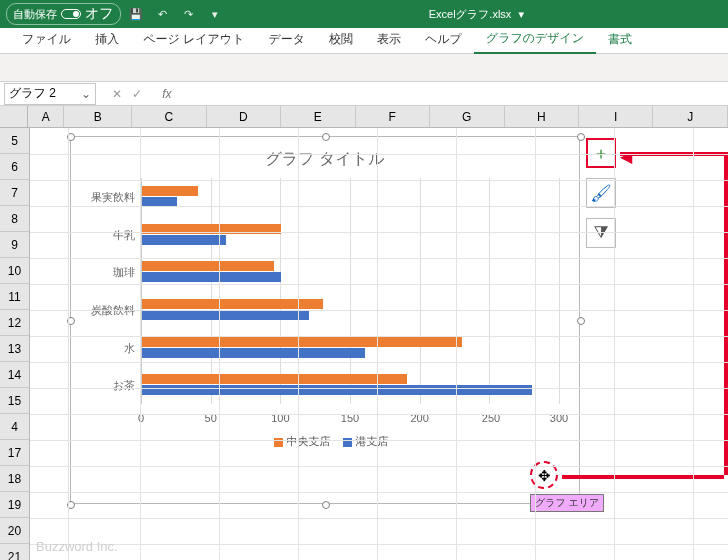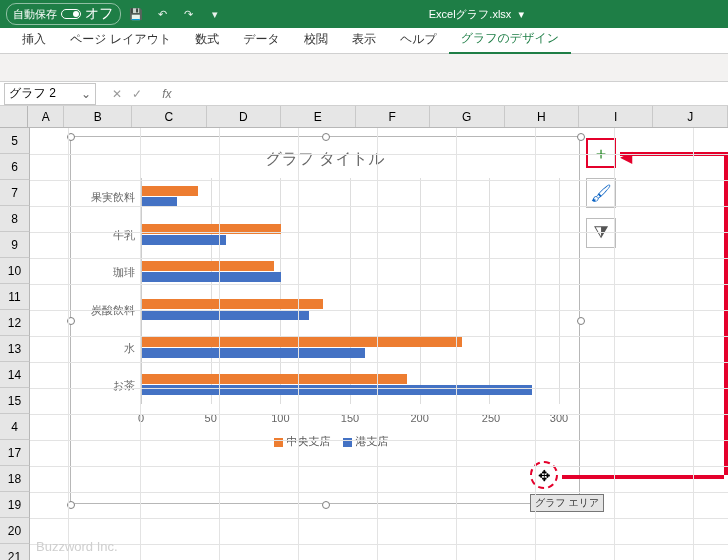--- a/index.html
+++ b/index.html
@@ -53,21 +53,21 @@
 .bar.b{ background:#4472c4;}
 .legend{ text-align:center; font-size:11px; color:#555; margin-top:6px;}
 .legend .sw{ display:inline-block; width:9px; height:9px; margin:0 4px 0 12px; vertical-align:middle;}
 
 .side-btns{ position:absolute; left:556px; top:10px; display:flex; flex-direction:column; gap:10px;}
 .side-btn{ width:30px; height:30px; background:#fff; border:1px solid #bcbcbc; display:flex; align-items:center; justify-content:center; font-size:17px; color:#444;}
 .side-btn.hi{ border:2px solid #e4002b;}
 .redline{ position:absolute; border:2px solid #e4002b;}
 .dashcircle{ position:absolute; width:28px; height:28px; border:2px dashed #e4002b; border-radius:50%;}
 .cursor{ position:absolute; font-size:15px; color:#000;}
-.tooltip{ position:absolute; background:#e5e5e5; border:1px solid #767676; font-size:10px; padding:1px 4px; color:#333;}
+.tooltip{ position:absolute; background:#f0abfc; border:1px solid #767676; font-size:10px; padding:1px 4px; color:#333;}
 .watermark{ position:absolute; left:36px; bottom:6px; color:#cfcfcf; font-size:13px;}
 </style>
 </head>
 <body>
 
 <div class="titlebar">
   <div class="left">
     <span class="auto">
       <span>自動保存</span>
       <span class="toggle"></span>
@@ -78,28 +78,29 @@
     <span class="qbtn">↷</span>
     <span class="qbtn">▾</span>
   </div>
   <div class="center">
     <span>Excelグラフ.xlsx</span>
     <span style="margin-left:4px">▾</span>
   </div>
 </div>
 
 <div class="ribbon-tabs" id="ribbon-tabs">
+    <div class="tab">ファイル</div>
     <div class="tab">挿入</div>
     <div class="tab">ページ レイアウト</div>
-    <div class="tab">数式</div>
     <div class="tab">データ</div>
     <div class="tab">校閲</div>
     <div class="tab">表示</div>
     <div class="tab">ヘルプ</div>
     <div class="tab active green">グラフのデザイン</div>
+    <div class="tab green">書式</div>
   </div>
 <div class="toolstrip"></div>
 
 <div class="namebox-row">
   <div class="namebox">
     <span>グラフ 2</span>
     <span class="dd">⌄</span>
   </div>
   <div class="fx-icons">
     <span>✕</span>

